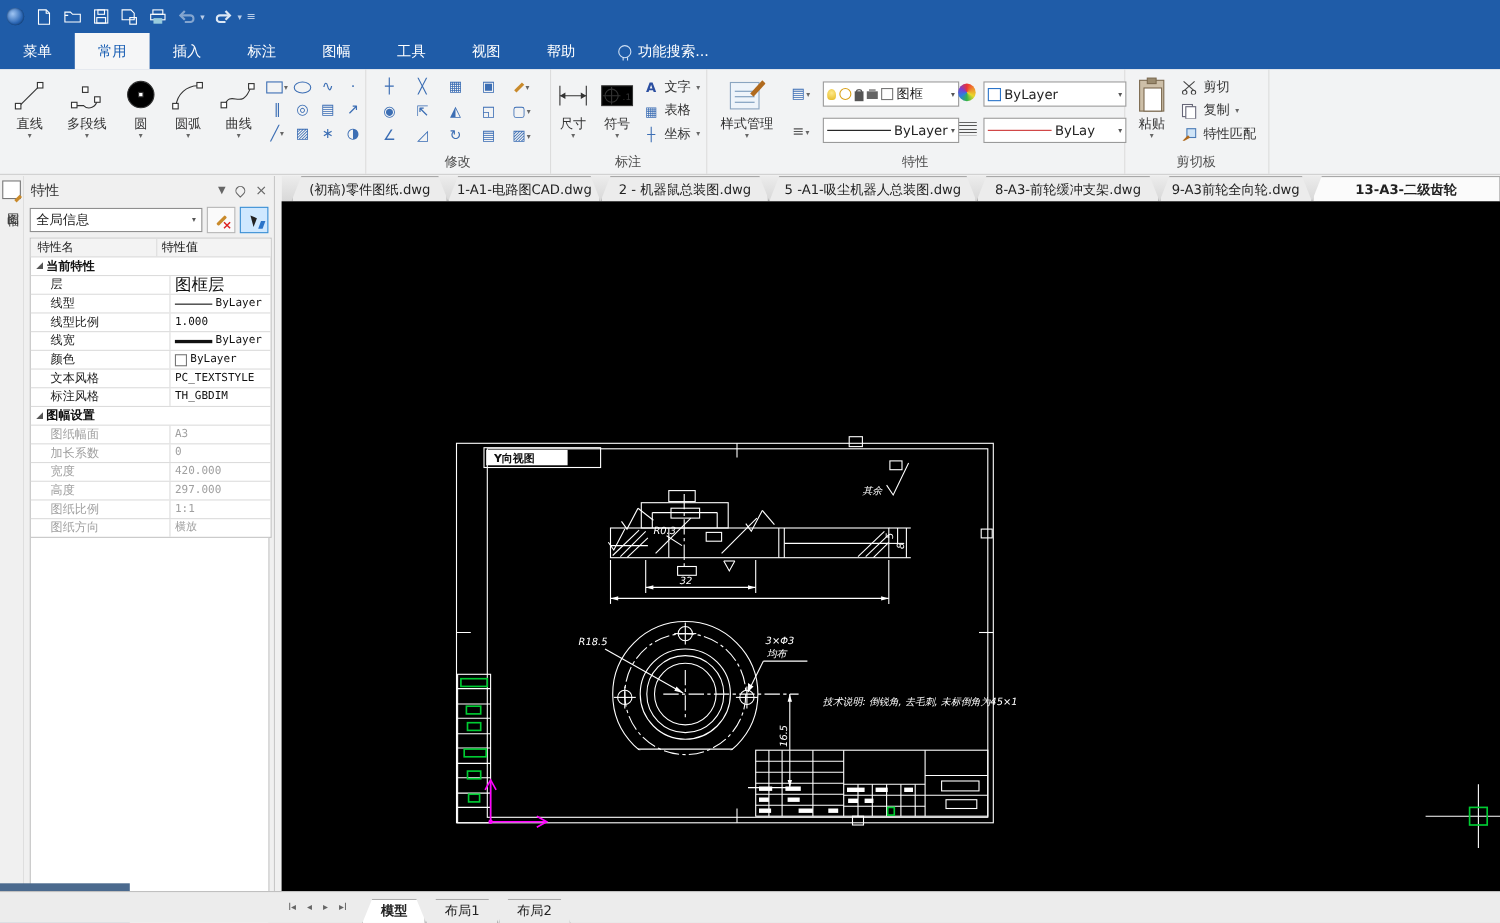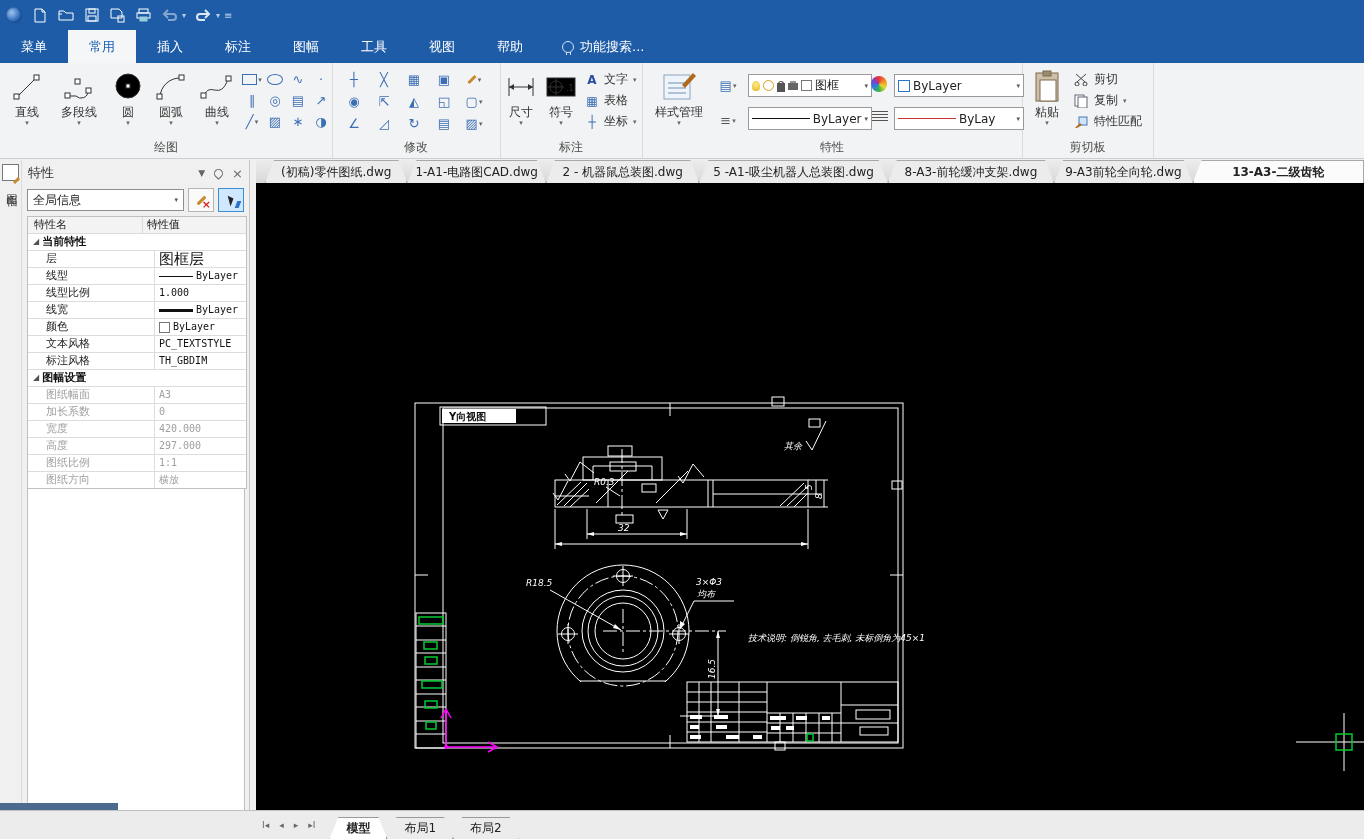--- a/index.html
+++ b/index.html
@@ -260,21 +260,20 @@
       <div class="sicon c2">·</div>
       <div class="sicon">∥</div>
       <div class="sicon">◎</div>
       <div class="sicon c2">▤</div>
       <div class="sicon c2">↗</div>
       <div class="sicon">╱<span class="scaret">▾</span></div>
       <div class="sicon c2">▨</div>
       <div class="sicon c2">∗</div>
       <div class="sicon">◑</div>
     </div>
-    <div class="glabel">绘图</div>
   </div>
 
   <div class="rgroup" style="left:332px;width:168px;">
     <div class="grid" style="left:10px;top:6px;grid-template-columns:repeat(5,30px);grid-auto-rows:22px;">
       <div class="sicon">┼</div>
       <div class="sicon">╳</div>
       <div class="sicon">▦</div>
       <div class="sicon c2">▣</div>
       <div class="sicon">
           <span style="width:10px;height:3px;background:#c98a2b;transform:rotate(-45deg);display:inline-block;"></span>

